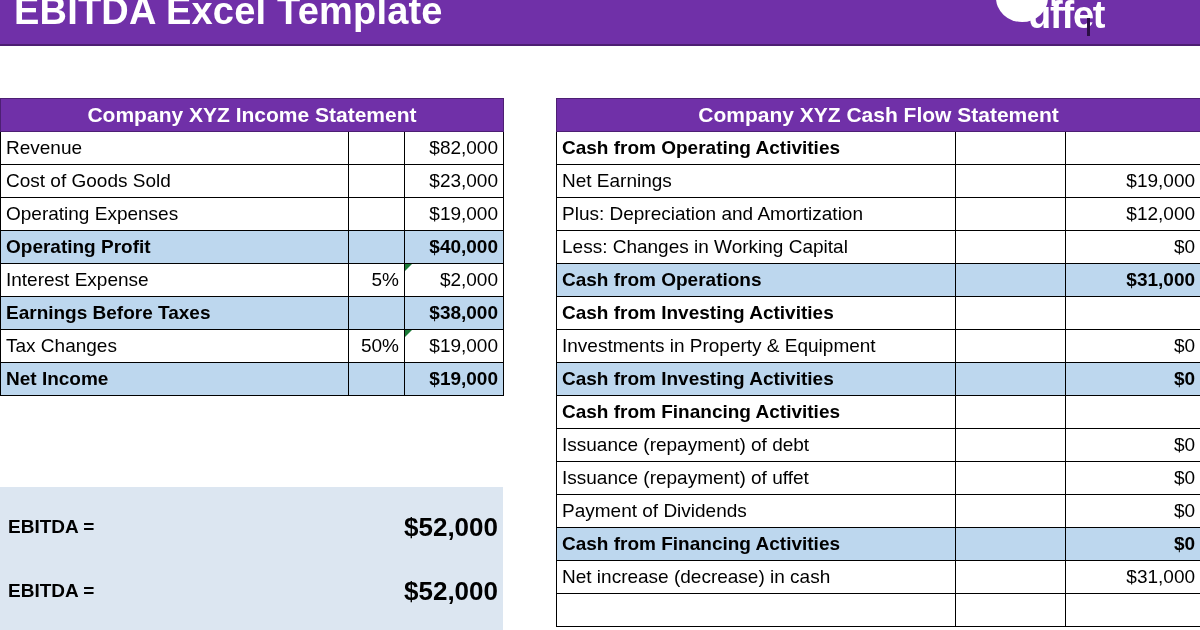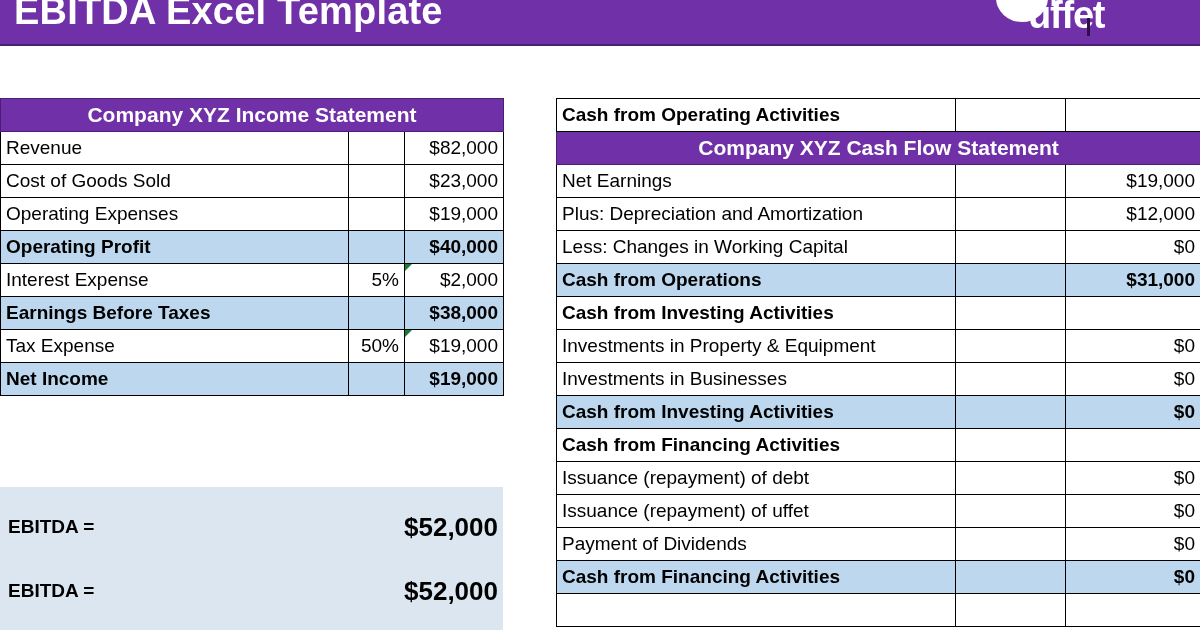--- a/index.html
+++ b/index.html
@@ -245,21 +245,21 @@
         <td>Interest Expense</td>
         <td class="pct">5%</td>
         <td class="num cmt">$2,000</td>
       </tr>
       <tr class="sub">
         <td class="bold">Earnings Before Taxes</td>
         <td class="pct"></td>
         <td class="num bold">$38,000</td>
       </tr>
       <tr>
-        <td>Tax Expense</td>
+        <td>Tax Changes</td>
         <td class="pct">50%</td>
         <td class="num cmt">$19,000</td>
       </tr>
       <tr class="sub">
         <td class="bold">Net Income</td>
         <td class="pct"></td>
         <td class="num bold">$19,000</td>
       </tr>
     </tbody>
   </table>
@@ -276,28 +276,28 @@
   </div>
 
   <table class="xl" id="cashflow-table">
     <colgroup>
       <col class="c-label">
         <col class="c-mid">
         <col class="c-val">
     </colgroup>
     <tbody>
       <tr>
+        <td class="hdr" colspan="3">Company XYZ Cash Flow Statement</td>
+      </tr>
+
+      <tr>
         <td class="section">Cash from Operating Activities</td>
         <td class="nb"></td>
         <td class="nb"></td>
       </tr>
-
-      <tr>
-        <td class="hdr" colspan="3">Company XYZ Cash Flow Statement</td>
-      </tr>
       <tr>
         <td>Net Earnings</td>
         <td></td>
         <td class="num">$19,000</td>
       </tr>
       <tr>
         <td>Plus: Depreciation and Amortization</td>
         <td></td>
         <td class="num">$12,000</td>
       </tr>
@@ -315,25 +315,20 @@
       <tr>
         <td class="section">Cash from Investing Activities</td>
         <td class="nb"></td>
         <td class="nb"></td>
       </tr>
       <tr>
         <td>Investments in Property &amp; Equipment</td>
         <td></td>
         <td class="num">$0</td>
       </tr>
-      <tr>
-        <td>Investments in Businesses</td>
-        <td></td>
-        <td class="num">$0</td>
-      </tr>
       <tr class="sub">
         <td class="bold">Cash from Investing Activities</td>
         <td></td>
         <td class="num bold">$0</td>
       </tr>
 
       <tr>
         <td class="section">Cash from Financing Activities</td>
         <td class="nb"></td>
         <td class="nb"></td>
@@ -350,20 +345,25 @@
       </tr>
       <tr>
         <td>Payment of Dividends</td>
         <td></td>
         <td class="num">$0</td>
       </tr>
       <tr class="sub">
         <td class="bold">Cash from Financing Activities</td>
         <td></td>
         <td class="num bold">$0</td>
+      </tr>
+      <tr>
+        <td>Net increase (decrease) in cash</td>
+        <td></td>
+        <td class="num">$31,000</td>
       </tr>
       <tr>
         <td></td>
         <td></td>
         <td class="num"></td>
       </tr>
     </tbody>
   </table>
 
 </div>

